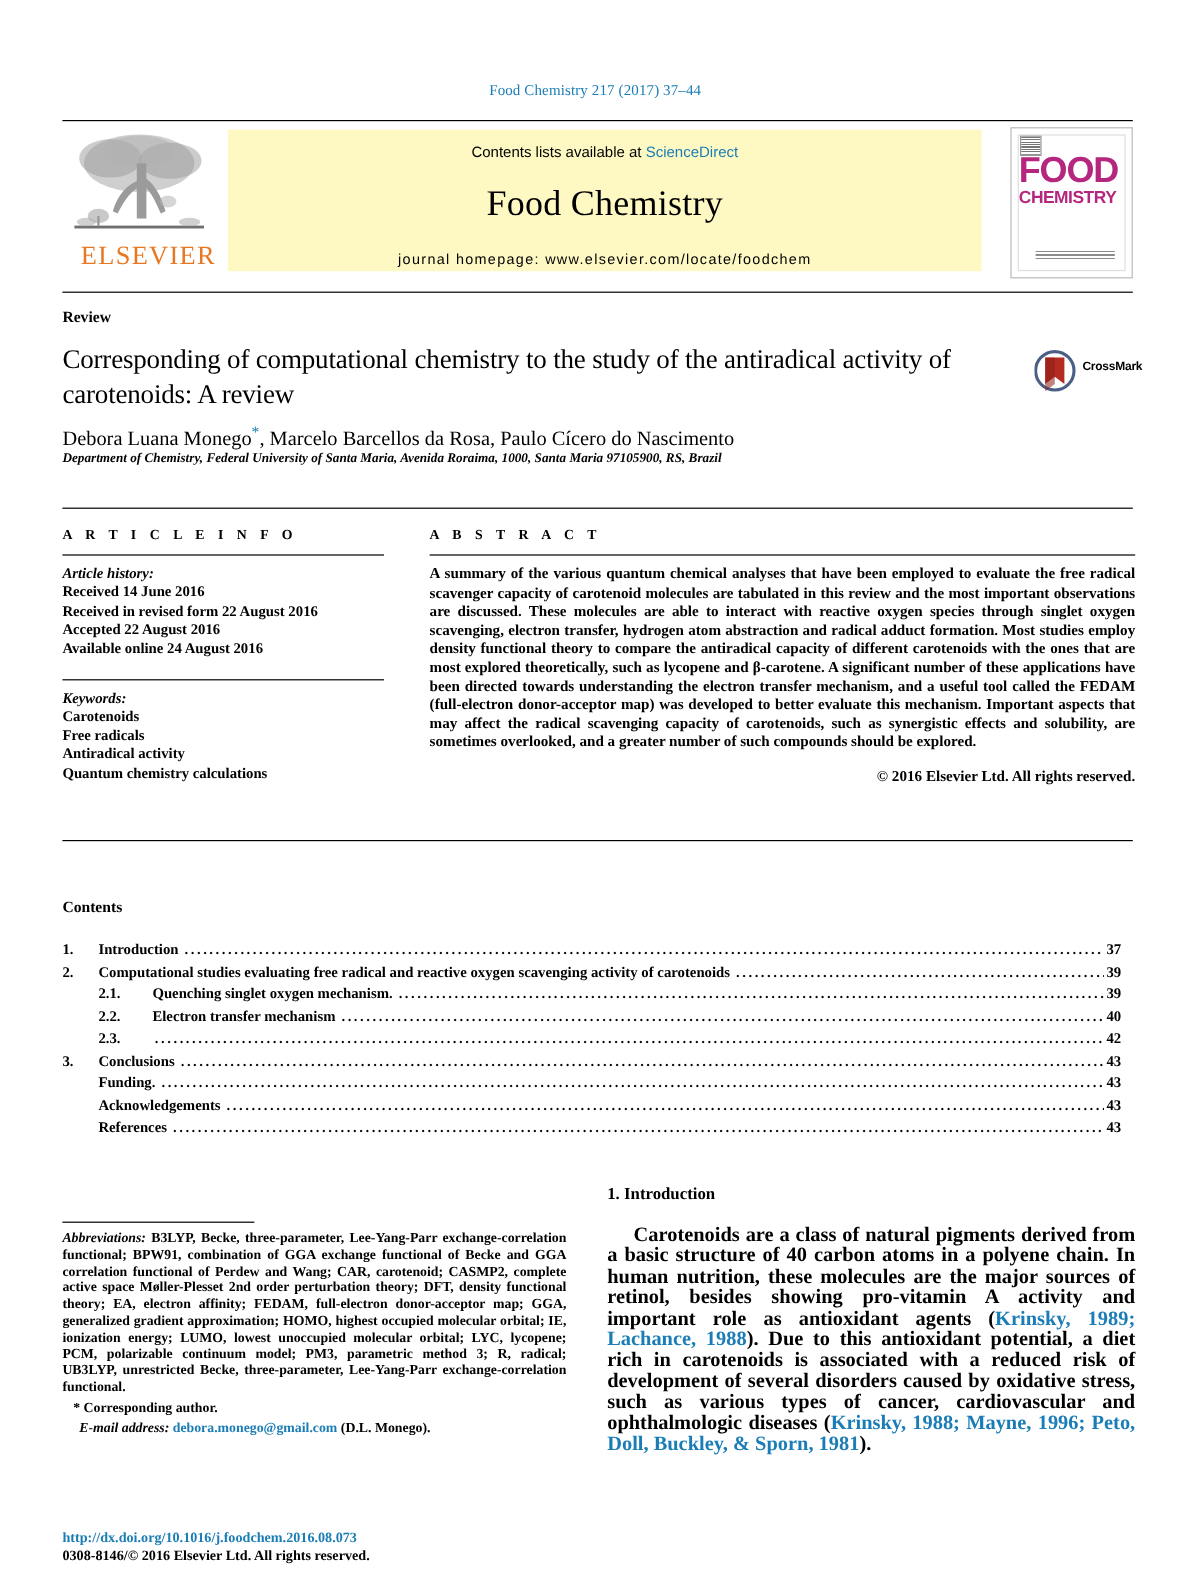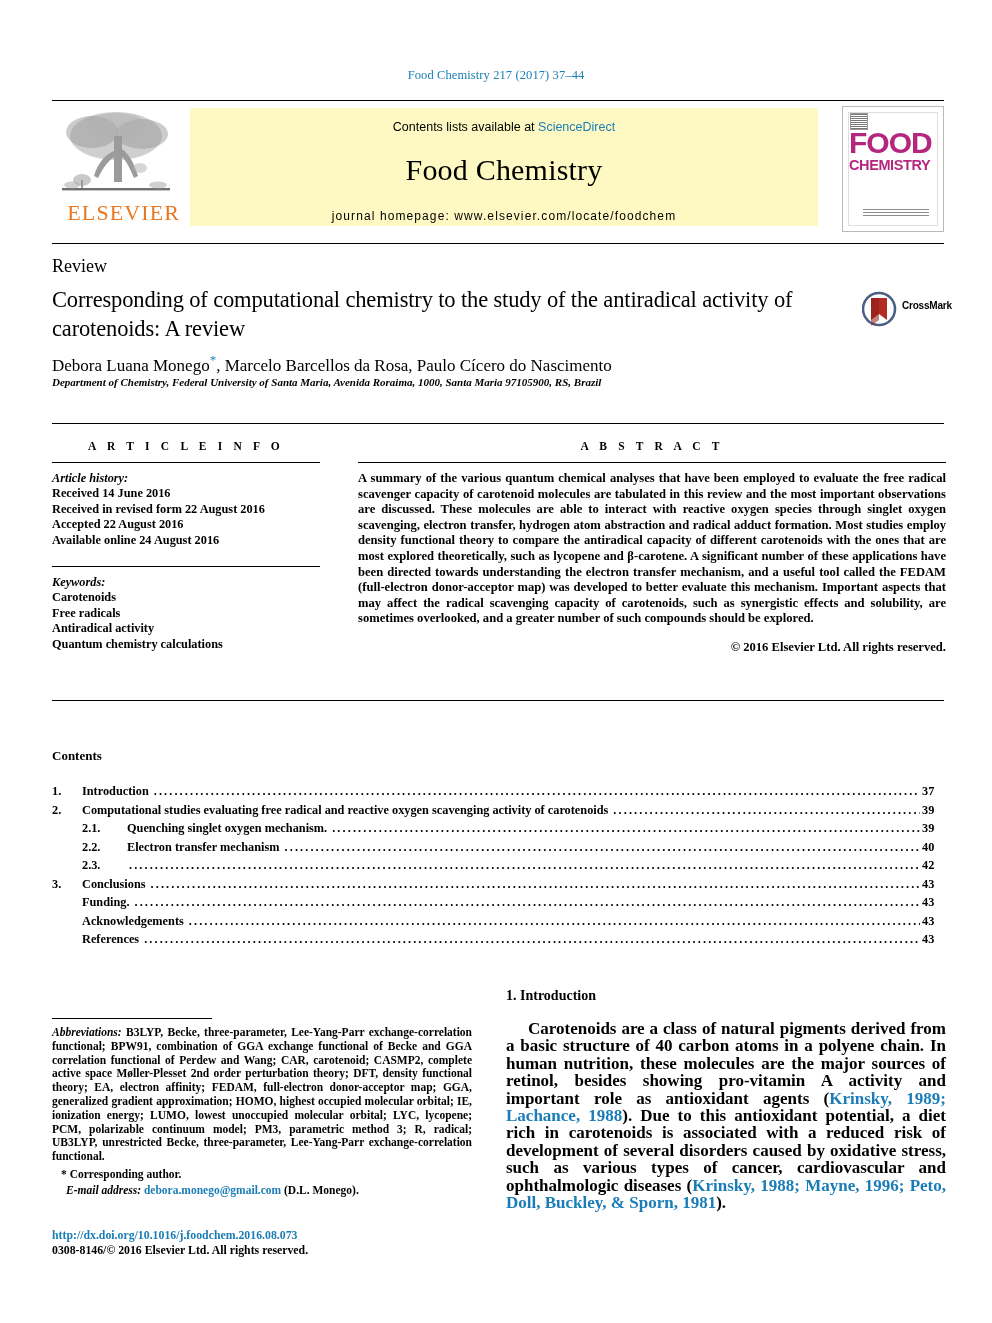--- a/index.html
+++ b/index.html
@@ -155,22 +155,22 @@
     top: 243px;
     left: 52px;
     right: 48px;
     border-top: 1.2px solid #000;
   }
   .doctype {
     position: absolute;
     top: 256px;
     left: 52px;
     font-family: "Liberation Serif", serif;
-    font-size: 18px;
-    font-weight: normal;
+    font-size: 13px;
+    font-weight: bold;
   }
   .article-title {
     position: absolute;
     top: 285px;
     left: 52px;
     width: 790px;
     font-family: "Liberation Serif", serif;
     font-size: 22.5px;
     line-height: 29px;
     letter-spacing: -0.15px;
@@ -231,21 +231,20 @@
     top: 440px;
     left: 358px;
     width: 588px;
   }
   .sec-head {
     font-family: "Liberation Serif", serif;
     font-size: 11.5px;
     font-weight: bold;
     letter-spacing: 4.2px;
     margin-bottom: 10px;
-    text-align: center;
   }
   .thin-rule {
     border-top: 1.1px solid #000;
     margin-bottom: 8px;
   }
   .sub-label {
     font-style: italic;
     font-weight: bold;
     font-size: 12.3px;
   }
@@ -356,21 +355,21 @@
   .link { color: #1a7db6; }
   .doi-block {
     position: absolute;
     top: 1228px;
     left: 52px;
     width: 420px;
     font-size: 11.8px;
     font-weight: bold;
     line-height: 15px;
   }
-  .doi-link { color: #1a7db6; }
+  .doi-link { color: #1a7db6; margin-top: 46px; }
 
   .bottom-right {
     position: absolute;
     top: 988px;
     left: 506px;
     width: 440px;
   }
   .intro-head {
     font-size: 14px;
     font-weight: bold;

